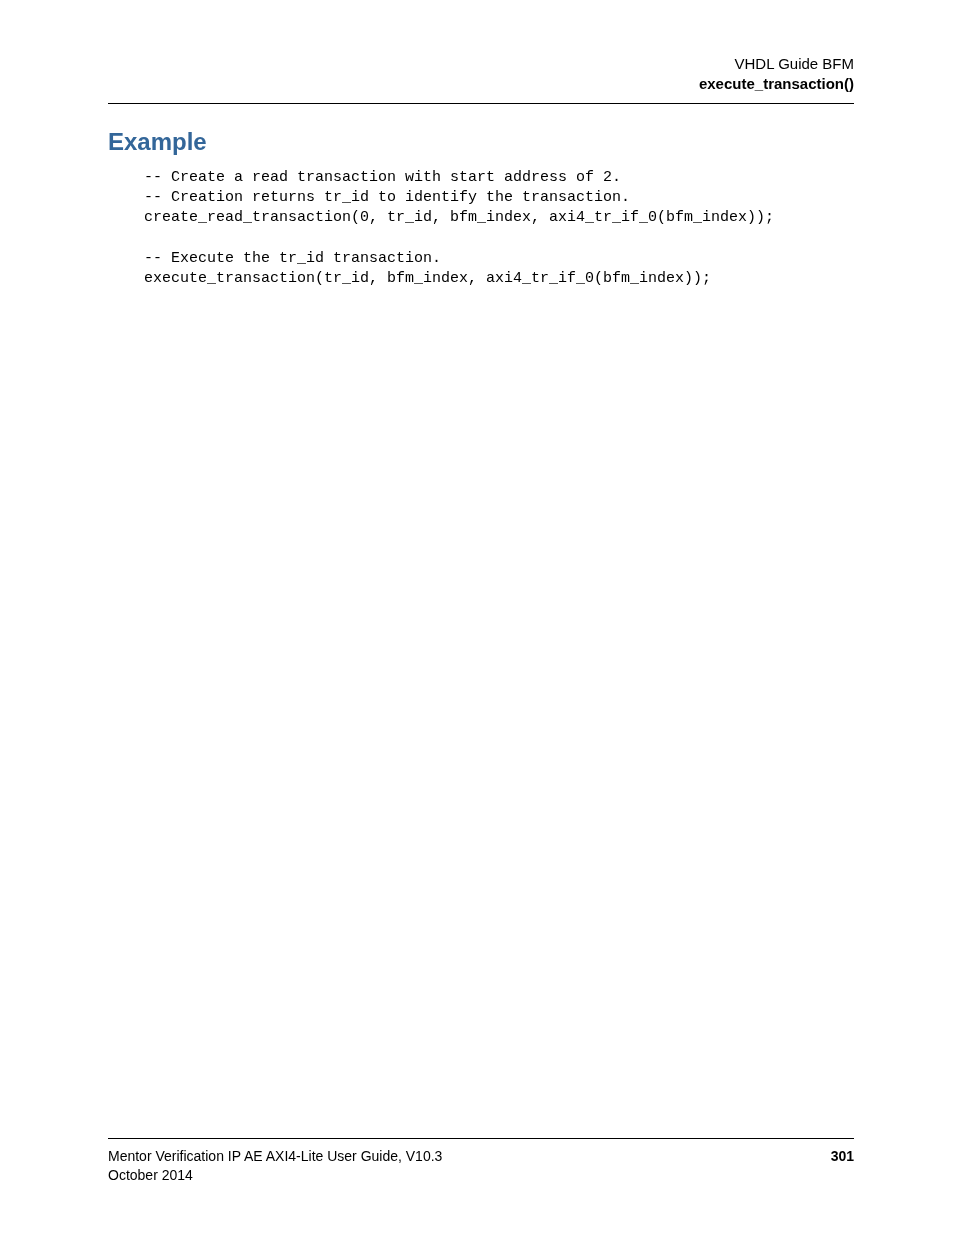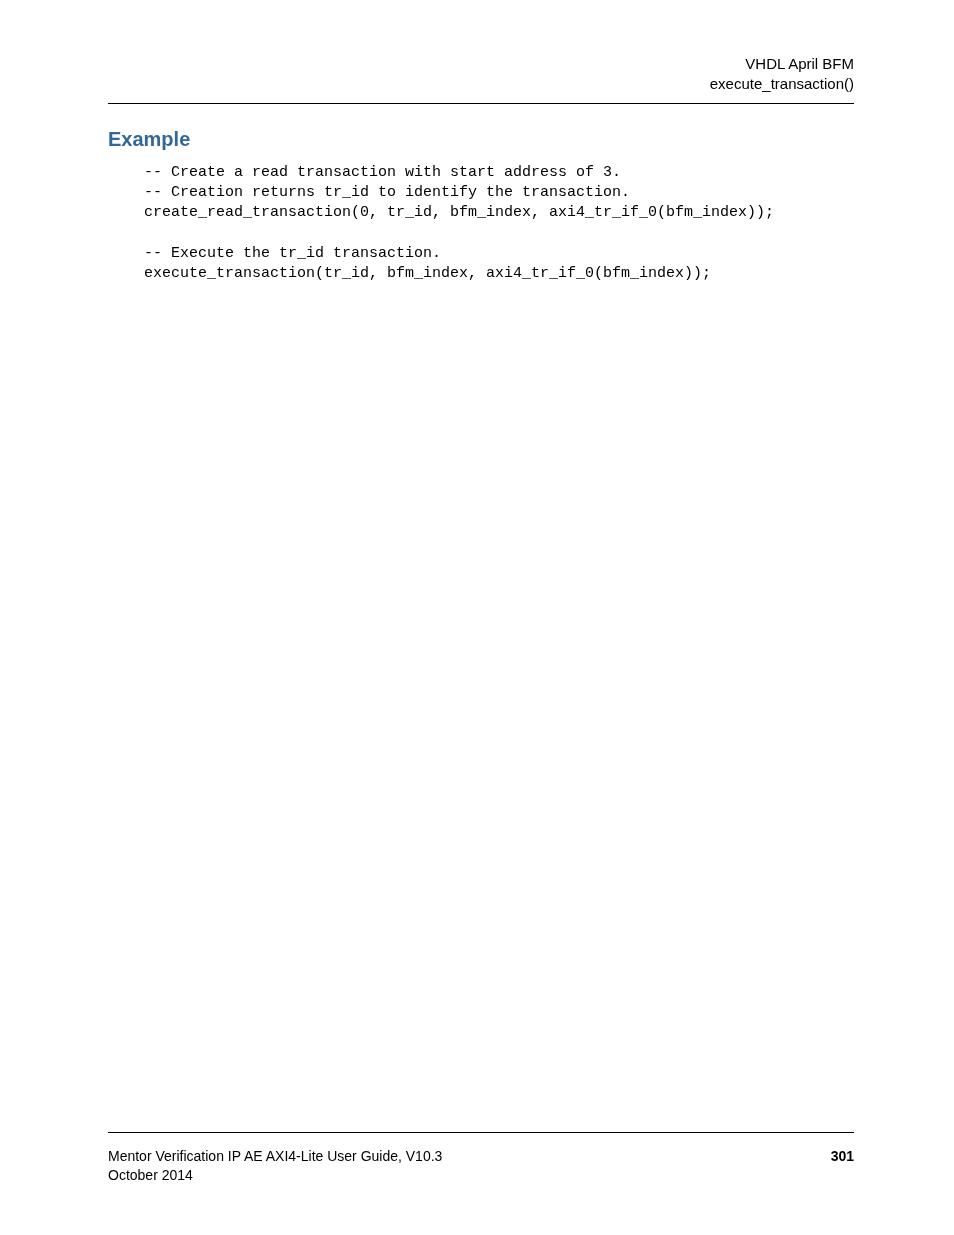--- a/index.html
+++ b/index.html
@@ -17,67 +17,67 @@
     padding: 54px 100px 0 108px;
   }
   .running-header {
     text-align: right;
     font-size: 15px;
     line-height: 1.35;
     padding-bottom: 8px;
     border-bottom: 1px solid #000;
   }
   .running-header .rh-line1 { font-weight: 400; }
-  .running-header .rh-line2 { font-weight: 400; }
+  .running-header .rh-line2 { font-weight: 700; }
   .section-heading {
     color: #336699;
-    font-size: 20px;
+    font-size: 24px;
     font-weight: 700;
     margin-top: 24px;
     margin-bottom: 12px;
   }
   .code-block {
     font-family: "Courier New", Courier, monospace;
     font-size: 15px;
     line-height: 1.35;
     white-space: pre;
     margin-left: 36px;
     color: #000;
   }
   .footer {
     position: absolute;
     left: 108px;
     right: 100px;
     bottom: 50px;
     border-top: 1px solid #000;
-    padding-top: 14px;
+    padding-top: 8px;
     font-size: 14px;
     line-height: 1.35;
   }
   .footer-row {
     display: flex;
     justify-content: space-between;
     align-items: flex-start;
   }
   .footer-left { }
   .footer-pagenum { font-weight: 700; }
 </style>
 </head>
 <body>
 
 <div class="page">
 
   <div class="running-header">
-    <div class="rh-line1">VHDL April BFM</div>
+    <div class="rh-line1">VHDL Guide BFM</div>
     <div class="rh-line2">execute_transaction()</div>
   </div>
 
   <h2 class="section-heading">Example</h2>
 
-  <pre class="code-block">-- Create a read transaction with start address of 3.
+  <pre class="code-block">-- Create a read transaction with start address of 2.
 -- Creation returns tr_id to identify the transaction.
 create_read_transaction(0, tr_id, bfm_index, axi4_tr_if_0(bfm_index));
 
 -- Execute the tr_id transaction.
 execute_transaction(tr_id, bfm_index, axi4_tr_if_0(bfm_index));</pre>
 
   <div class="footer">
     <div class="footer-row">
       <div class="footer-left">
         <div>Mentor Verification IP AE AXI4-Lite User Guide, V10.3</div>

